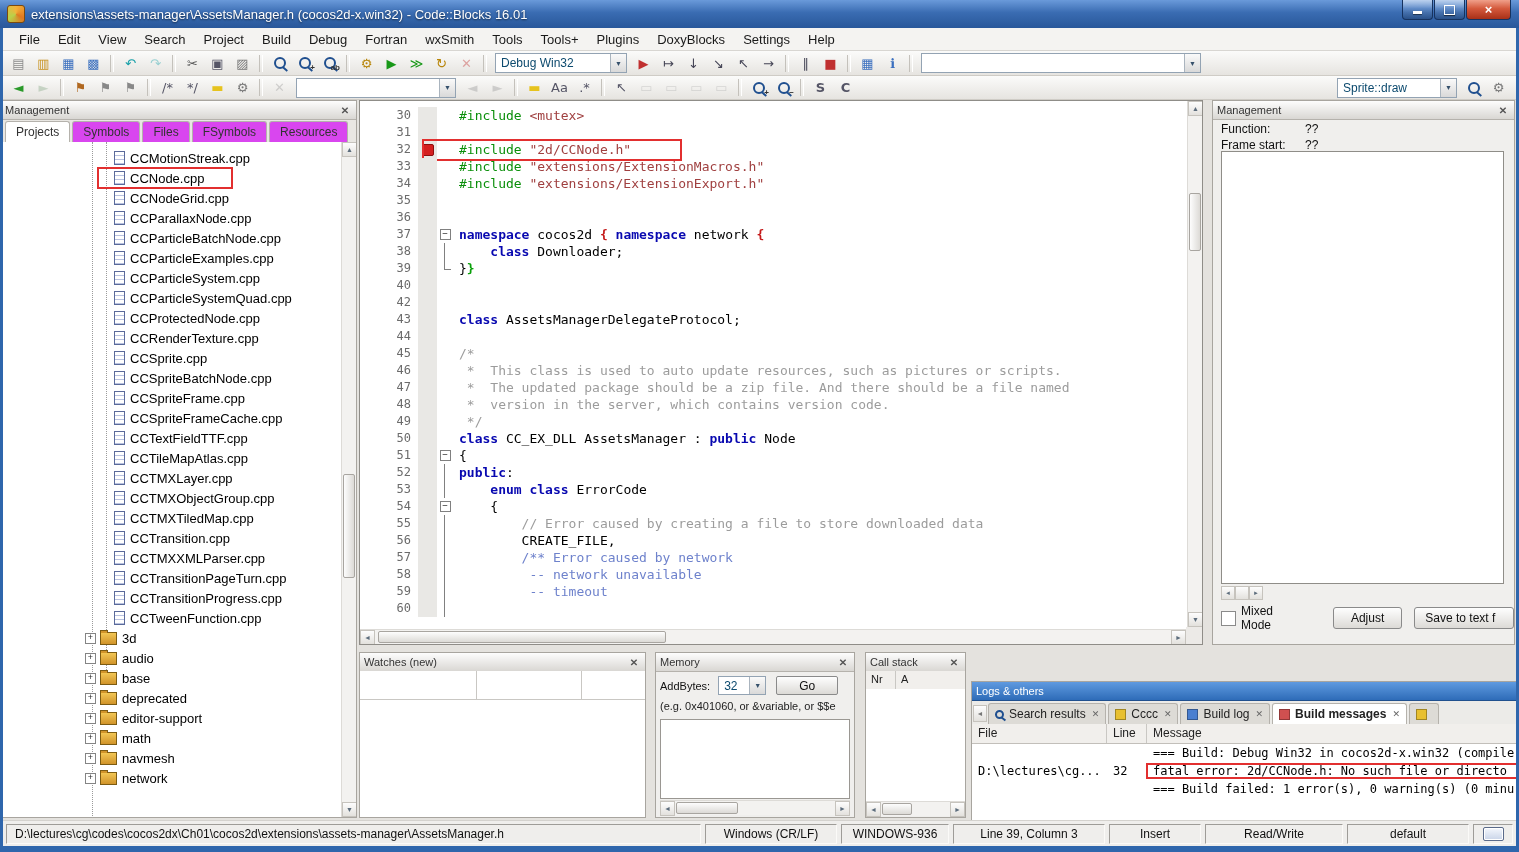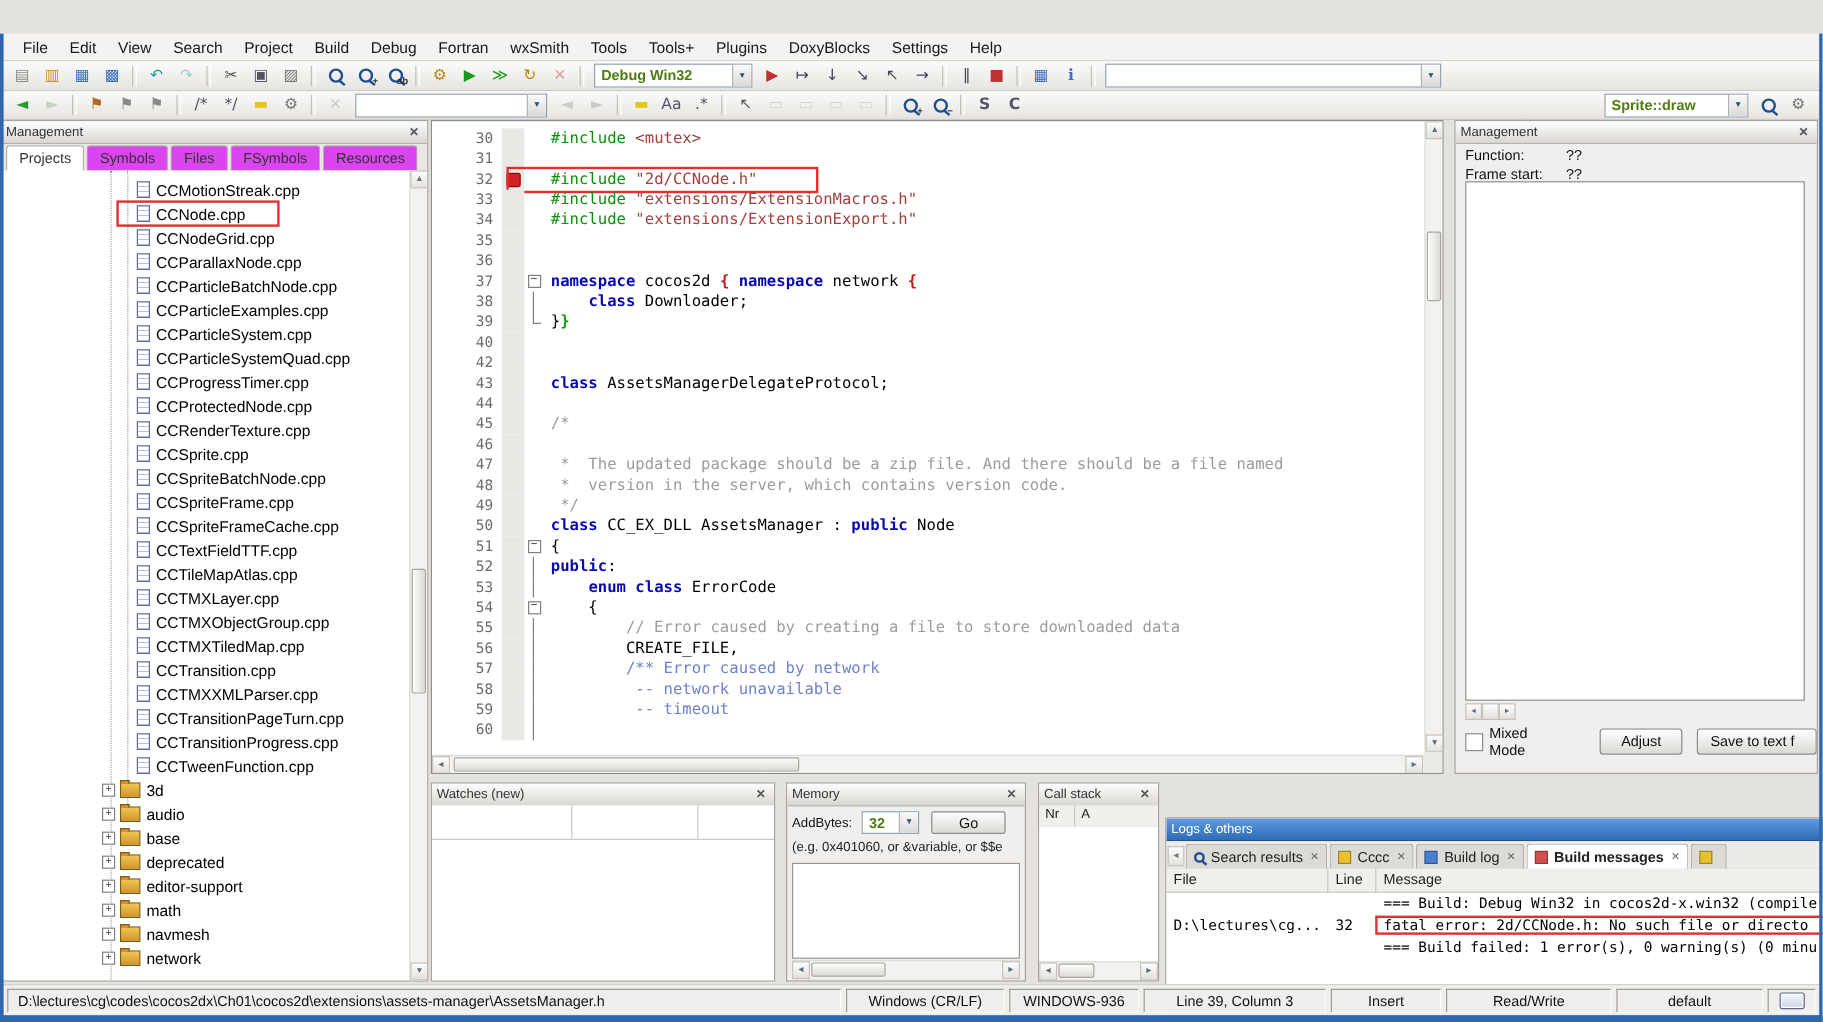--- a/index.html
+++ b/index.html
@@ -28,21 +28,21 @@
   .ticons{display:flex;align-items:center;}
   .tbtn{width:21px;height:20px;display:inline-flex;align-items:center;justify-content:center;border:1px solid transparent;border-radius:2px;margin:0 1px;position:relative;}
   .tbtn .g{font-size:13px;line-height:1;font-family:"DejaVu Sans",sans-serif;}
   .tbtn .x{font-size:8px;color:#333;position:absolute;right:0;bottom:1px;font-weight:bold;}
   .tbtn.dis{opacity:.4;}
   .tbtn.sep{width:2px;height:17px;margin:0 4px;border:none;border-left:1px solid #c4c1bb;border-right:1px solid #ffffff;border-radius:0;}
   .tbtn .mg{display:none;width:8px;height:8px;border:2px solid #1f4f8f;border-radius:50%;position:relative;}
   .tbtn .mg::after{content:"";position:absolute;right:-4px;bottom:-3px;width:6px;height:2px;background:#1f4f8f;transform:rotate(40deg);}
   .tbtn.mag .mg{display:inline-block;}
   .combo{display:inline-flex;align-items:center;height:20px;background:#fff;border:1px solid #93a3b3;margin:0 4px;font-size:12px;box-sizing:border-box;}
-  .combo .cval{flex:1;padding:0 5px;white-space:nowrap;overflow:hidden;color:#4d7c0f;font-weight:bold;}
+  .combo .cval{flex:1;padding:0 5px;white-space:nowrap;overflow:hidden;color:#0c4a6e;}
   .combo .carrow{width:16px;height:100%;background:linear-gradient(#fafafa,#d9d9d9);border-left:1px solid #aab4be;display:flex;align-items:center;justify-content:center;box-sizing:border-box;}
   .combo .carrow::before{content:"▼";font-size:7px;color:#35506b;}
   .w-target{width:132px;}
   .w-empty{width:280px;}
   .w-inc{width:160px;}
   .w-symbol{width:120px;}
   .tb-spacer{flex:1;}
 
   
   .panel{position:absolute;background:#f0efed;border:1px solid #a8a59f;box-sizing:border-box;overflow:hidden;}
@@ -203,20 +203,33 @@
   [data-name="status-readwrite"]{width:138px;}
   [data-name="status-profile"]{width:122px;}
   .kbd-seg{width:40px;height:20px;border:1px solid;border-color:#9e9c98 #fbfaf8 #fbfaf8 #9e9c98;margin:0 2px;display:flex;align-items:center;justify-content:center;box-sizing:border-box;}
   .kbd-icon{width:19px;height:12px;border:1px solid #5a6a8a;border-radius:2px;background:linear-gradient(#f4f7fd,#c9d4e8);box-shadow:inset 0 0 0 1px #fff;}
 </style>
 </head>
 <body>
 
 <div id="app" data-name="codeblocks-window">
 
+  <div class="titlebar" data-name="title-bar">
+    <span class="app-icon" data-name="app-icon"></span>
+    <span class="title-text" data-name="window-title">extensions\assets-manager\AssetsManager.h (cocos2d-x.win32) - Code::Blocks 16.01</span>
+    <span class="winbtns" data-name="window-controls">
+      <span class="wb" data-name="minimize-button">
+          <span class="g-min"></span>
+        </span>
+      <span class="wb" data-name="maximize-button">
+          <span class="g-max"></span>
+        </span>
+      <span class="wb close" data-name="close-button">×</span>
+    </span>
+  </div>
 
   <div class="menubar" data-name="menu-bar">
 
   <span class="menu-item" data-name="menu-file">File</span>
       <span class="menu-item" data-name="menu-edit">Edit</span>
       <span class="menu-item" data-name="menu-view">View</span>
       <span class="menu-item" data-name="menu-search">Search</span>
       <span class="menu-item" data-name="menu-project">Project</span>
       <span class="menu-item" data-name="menu-build">Build</span>
       <span class="menu-item" data-name="menu-debug">Debug</span>
@@ -541,24 +554,20 @@
             <div class="trow file" data-name="tree-file-item">
               <span class="fico" data-name="file-icon"></span>
               <span class="tlabel">CCParticleSystem.cpp</span>
             </div>
             <div class="trow file" data-name="tree-file-item">
               <span class="fico" data-name="file-icon"></span>
               <span class="tlabel">CCParticleSystemQuad.cpp</span>
             </div>
             <div class="trow file" data-name="tree-file-item">
               <span class="fico" data-name="file-icon"></span>
-              <span class="tlabel">CCProgressTimer.cpp</span>
-            </div>
-            <div class="trow file" data-name="tree-file-item">
-              <span class="fico" data-name="file-icon"></span>
               <span class="tlabel">CCProtectedNode.cpp</span>
             </div>
             <div class="trow file" data-name="tree-file-item">
               <span class="fico" data-name="file-icon"></span>
               <span class="tlabel">CCRenderTexture.cpp</span>
             </div>
             <div class="trow file" data-name="tree-file-item">
               <span class="fico" data-name="file-icon"></span>
               <span class="tlabel">CCSprite.cpp</span>
             </div>
@@ -761,20 +770,21 @@
         <div class="cl" data-name="code-line">
           <span class="cl-num" data-name="line-number">45</span>
           <span class="cl-mar" data-name="breakpoint-margin"></span>
           <span class="cl-fold" data-name="fold-margin"></span>
           <span class="cl-code" data-name="code-text"><span class="sg-c">/*</span></span>
         </div>
         <div class="cl" data-name="code-line">
           <span class="cl-num" data-name="line-number">46</span>
           <span class="cl-mar" data-name="breakpoint-margin"></span>
           <span class="cl-fold" data-name="fold-margin"></span>
+          <span class="cl-code" data-name="code-text"><span class="sg-c"> *  This class is used to auto update resources, such as pictures or scripts.</span></span>
         </div>
         <div class="cl" data-name="code-line">
           <span class="cl-num" data-name="line-number">47</span>
           <span class="cl-mar" data-name="breakpoint-margin"></span>
           <span class="cl-fold" data-name="fold-margin"></span>
           <span class="cl-code" data-name="code-text"><span class="sg-c"> *  The updated package should be a zip file. And there should be a file named</span></span>
         </div>
         <div class="cl" data-name="code-line">
           <span class="cl-num" data-name="line-number">48</span>
           <span class="cl-mar" data-name="breakpoint-margin"></span>

